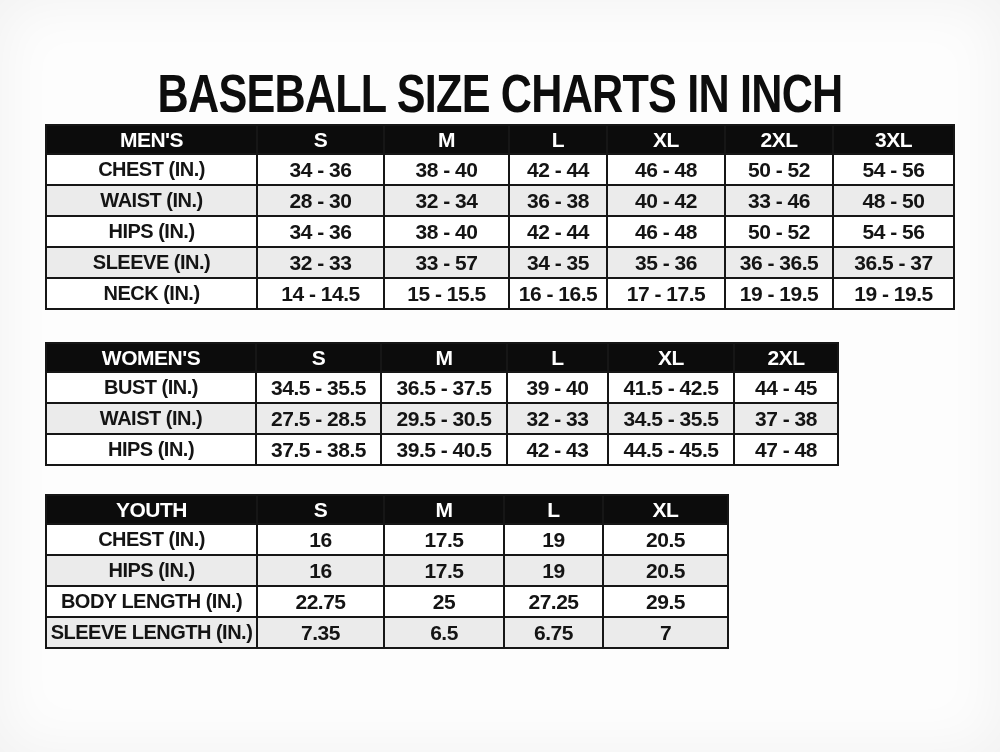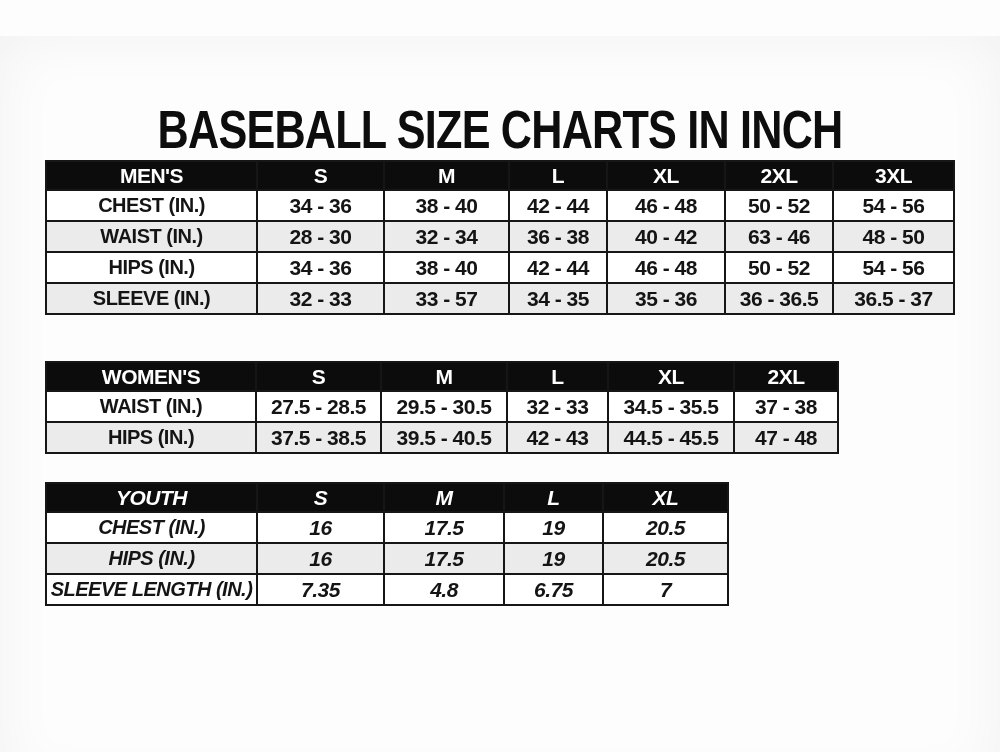--- a/index.html
+++ b/index.html
@@ -11,43 +11,42 @@
     overflow: hidden;
   }
   .page {
     width: 1000px; height: 752px;
     box-shadow: inset 0 0 60px rgba(0,0,0,0.05);
   }
   .title-wrap {
     padding-top: 66px;
     text-align: center;
     height: 124px;
-    margin-top: 36px;
   }
   .page-title {
     display: inline-block;
     margin: 0;
     font-size: 54px;
     line-height: 54px;
     font-weight: 700;
     color: #0d0d0d;
     letter-spacing: -1px;
     transform: scaleX(0.8);
     transform-origin: center;
     white-space: nowrap;
   }
   table.size-table {
     border-collapse: collapse;
     table-layout: fixed;
     margin-left: 45px;
     border: 2px solid #161616;
   }
   .t-mens  { width: 908px; }
-  .t-womens{ width: 792px; margin-top: 46px; }
-  .t-youth { width: 682px; margin-top: 28px; font-style: italic; }
+  .t-womens{ width: 792px; margin-top: 32px; }
+  .t-youth { width: 682px; margin-top: 28px; }
   .size-table th, .size-table td {
     border: 2px solid #161616;
     padding: 0 2px;
     text-align: center;
     font-weight: 700;
     overflow: hidden;
     white-space: nowrap;
   }
   .size-table th {
     background: #0c0c0c;
@@ -105,40 +104,49 @@
         <td>46 - 48</td>
         <td>50 - 52</td>
         <td>54 - 56</td>
       </tr>
       <tr>
         <td class="row-label">WAIST (IN.)</td>
         <td>28 - 30</td>
         <td>32 - 34</td>
         <td>36 - 38</td>
         <td>40 - 42</td>
-        <td>63 - 46</td>
+        <td>33 - 46</td>
         <td>48 - 50</td>
       </tr>
       <tr>
         <td class="row-label">HIPS (IN.)</td>
         <td>34 - 36</td>
         <td>38 - 40</td>
         <td>42 - 44</td>
         <td>46 - 48</td>
         <td>50 - 52</td>
         <td>54 - 56</td>
       </tr>
       <tr>
         <td class="row-label">SLEEVE (IN.)</td>
         <td>32 - 33</td>
         <td>33 - 57</td>
         <td>34 - 35</td>
         <td>35 - 36</td>
         <td>36 - 36.5</td>
         <td>36.5 - 37</td>
+      </tr>
+      <tr>
+        <td class="row-label">NECK (IN.)</td>
+        <td>14 - 14.5</td>
+        <td>15 - 15.5</td>
+        <td>16 - 16.5</td>
+        <td>17 - 17.5</td>
+        <td>19 - 19.5</td>
+        <td>19 - 19.5</td>
       </tr>
     </tbody>
   </table>
 
   <table class="size-table t-womens">
     <colgroup>
       <col style="width:210px">
         <col style="width:125px">
         <col style="width:126px">
       <col style="width:101px">
@@ -150,20 +158,28 @@
         <th>WOMEN'S</th>
         <th>S</th>
         <th>M</th>
         <th>L</th>
         <th>XL</th>
         <th>2XL</th>
       </tr>
     </thead>
     <tbody>
       <tr>
+        <td class="row-label">BUST (IN.)</td>
+        <td>34.5 - 35.5</td>
+        <td>36.5 - 37.5</td>
+        <td>39 - 40</td>
+        <td>41.5 - 42.5</td>
+        <td>44 - 45</td>
+      </tr>
+      <tr>
         <td class="row-label">WAIST (IN.)</td>
         <td>27.5 - 28.5</td>
         <td>29.5 - 30.5</td>
         <td>32 - 33</td>
         <td>34.5 - 35.5</td>
         <td>37 - 38</td>
       </tr>
       <tr>
         <td class="row-label">HIPS (IN.)</td>
         <td>37.5 - 38.5</td>
@@ -201,22 +217,29 @@
         <td>20.5</td>
       </tr>
       <tr>
         <td class="row-label">HIPS (IN.)</td>
         <td>16</td>
         <td>17.5</td>
         <td>19</td>
         <td>20.5</td>
       </tr>
       <tr>
+        <td class="row-label">BODY LENGTH (IN.)</td>
+        <td>22.75</td>
+        <td>25</td>
+        <td>27.25</td>
+        <td>29.5</td>
+      </tr>
+      <tr>
         <td class="row-label">SLEEVE LENGTH (IN.)</td>
         <td>7.35</td>
-        <td>4.8</td>
+        <td>6.5</td>
         <td>6.75</td>
         <td>7</td>
       </tr>
     </tbody>
   </table>
 
 </div>
 
 </body></html>

